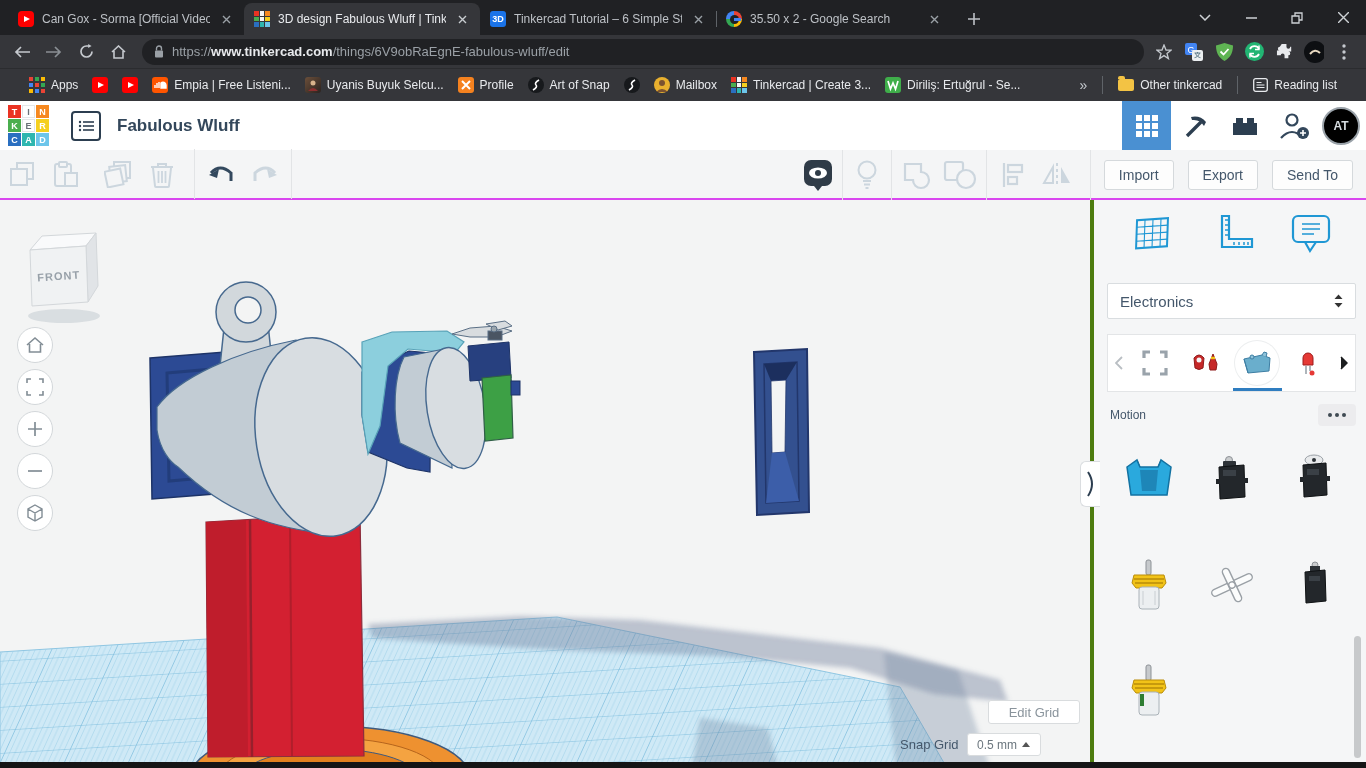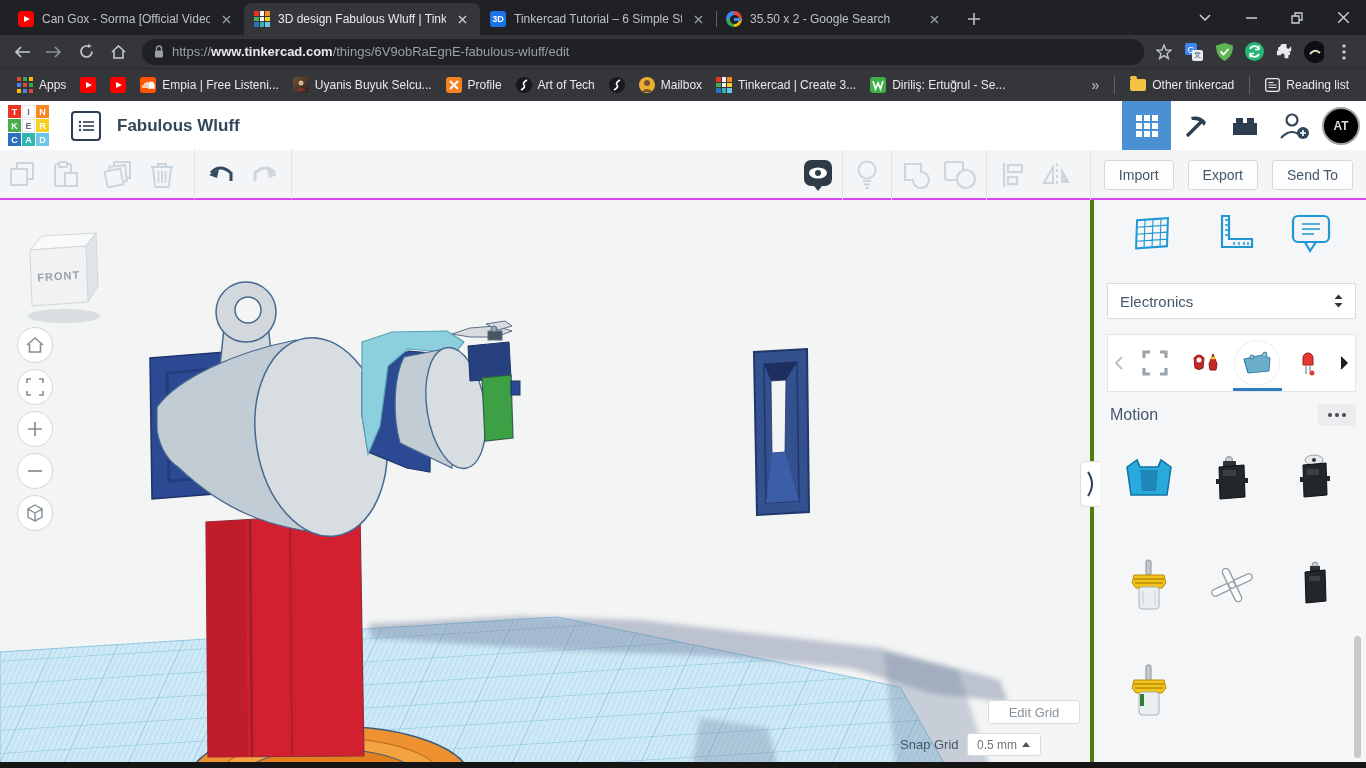--- a/index.html
+++ b/index.html
@@ -31,21 +31,21 @@
 
   
   .navbar { position:absolute; top:35px; left:0; width:1366px; height:33px; background:#35363a; display:flex; align-items:center; padding:0 8px; gap:4px; }
   .navbtn { width:28px; height:28px; display:flex; align-items:center; justify-content:center; border-radius:50%; flex:0 0 28px; }
   .omnibox { flex:1; height:26px; background:#202124; border-radius:14px; margin:0 6px; display:flex; align-items:center; padding:0 12px; gap:8px; font-size:13px; color:#9aa0a6; white-space:nowrap; overflow:hidden; }
   .omnibox .host { color:#e8eaed; font-weight:bold;text-align:right; }
   .extrow { display:flex; align-items:center; gap:10px; padding-right:4px; }
   .extic { width:20px; height:20px; display:flex; align-items:center; justify-content:center; }
 
   
-  .bookmarks { position:absolute; top:68px; left:0; width:1366px; height:33px; background:#35363a; border-top:1px solid #2b2c2f; display:flex; align-items:center; padding:0 10px; color:#e8eaed; font-size:12px; }
+  .bookmarks { position:absolute; top:68px; left:0; width:1366px; height:33px; background:#35363a; border-top:1px solid #2b2c2f; display:flex; align-items:center; padding:0 22px; color:#e8eaed; font-size:12px; }
   .bm { display:flex; align-items:center; gap:6px; padding:0 7px; height:24px; border-radius:4px; white-space:nowrap; }
   .bm-ic { width:16px; height:16px; border-radius:3px; position:relative; flex:0 0 16px; }
   .bm-right { margin-left:auto; display:flex; align-items:center; }
   .bm-div { width:1px; height:18px; background:#5f6368; margin:0 8px; }
   .folder { width:16px; height:12px; background:#f3c344; border-radius:2px; position:relative; }
   .folder::before { content:""; position:absolute; top:-3px; left:0; width:7px; height:3px; background:#f3c344; border-radius:2px 2px 0 0; }
 
   
   .tc-header { position:absolute; top:101px; left:0; width:1366px; height:49px; background:#fff; display:flex; align-items:center; padding:0 0 0 8px; }
   .tc-logo { display:grid; grid-template-columns:repeat(3,13px); grid-template-rows:repeat(3,13px); gap:1px; }
@@ -82,21 +82,21 @@
   .panel { position:absolute; top:200px; left:1090px; width:276px; height:568px; background:#f5f6f7; border-left:4px solid #4d7c0f; }
   .panel-icons { position:absolute; top:10px; left:0; width:276px; display:flex; justify-content:space-around; padding:0 22px; }
   .sel { position:absolute; left:13px; top:83px; width:249px; height:36px; background:#fff; border:1px solid #d9dde0; border-radius:2px; display:flex; align-items:center; padding:0 12px; font-size:15px; color:#44576b; }
   .sel .caret { margin-left:auto; }
   .carousel { position:absolute; left:13px; top:134px; width:249px; height:58px; background:#fff; border:1px solid #e3e5e7; display:flex; align-items:center; }
   .car-chev { width:22px; display:flex; align-items:center; justify-content:center; }
   .car-item { width:51px; height:56px; display:flex; align-items:center; justify-content:center; position:relative; }
   .car-item.selected::before { content:""; position:absolute; width:44px; height:44px; border-radius:50%; background:#fff; box-shadow:0 0 0 1px #eceeef; }
   .car-item.selected::after { content:""; position:absolute; bottom:0; left:1px; width:49px; height:3px; background:#2f7dc0; }
   .motion-row { position:absolute; left:16px; top:204px; width:246px; display:flex; align-items:center; }
-  .motion-title { font-size:16px; color:#44576b; }
+  .motion-title { font-size:12px; color:#44576b; }
   .dots { margin-left:auto; width:38px; height:22px; background:#ececee; border-radius:4px; display:flex; align-items:center; justify-content:center; gap:3px; }
   .dots i { width:4px; height:4px; border-radius:50%; background:#3f4a52; }
   .parts { position:absolute; left:13px; top:250px; width:249px; display:grid; grid-template-columns:repeat(3,1fr); row-gap:48px; justify-items:center; }
   .part { width:58px; height:58px; display:flex; align-items:center; justify-content:center; }
   .collapse { position:absolute; left:-14px; top:261px; width:20px; height:46px; background:#fff; border:1px solid #dadde0; border-right:none; border-radius:6px 0 0 6px; display:flex; align-items:center; justify-content:center; }
   .vscroll { position:absolute; right:5px; top:436px; width:7px; height:122px; border-radius:4px; background:#c7c9cb; }
 
   .bottomstrip { position:absolute; left:0; top:762px; width:1366px; height:6px; background:#151516; z-index:50; }
   svg { display:block; }
 </style>
@@ -306,21 +306,21 @@
           </svg>
         </span>
       <span>Profile</span>
     </div>
     <div class="bm">
       <span class="bm-ic" style="background:#17191c;border-radius:50%;">
           <svg width="16" height="16">
             <path d="M11 3 Q6 6 8 8 Q10 10 5 13" stroke="#fff" stroke-width="1.6" fill="none"></path>
           </svg>
         </span>
-      <span>Art of Tech</span>
+      <span>Art of Snap</span>
     </div>
     <div class="bm">
       <span class="bm-ic" style="background:#17191c;border-radius:50%;">
           <svg width="16" height="16">
             <path d="M11 3 Q6 6 8 8 Q10 10 5 13" stroke="#fff" stroke-width="1.6" fill="none"></path>
           </svg>
         </span>
     </div>
     <div class="bm">
       <span class="bm-ic" style="background:#e8b02e;border-radius:50%;">

